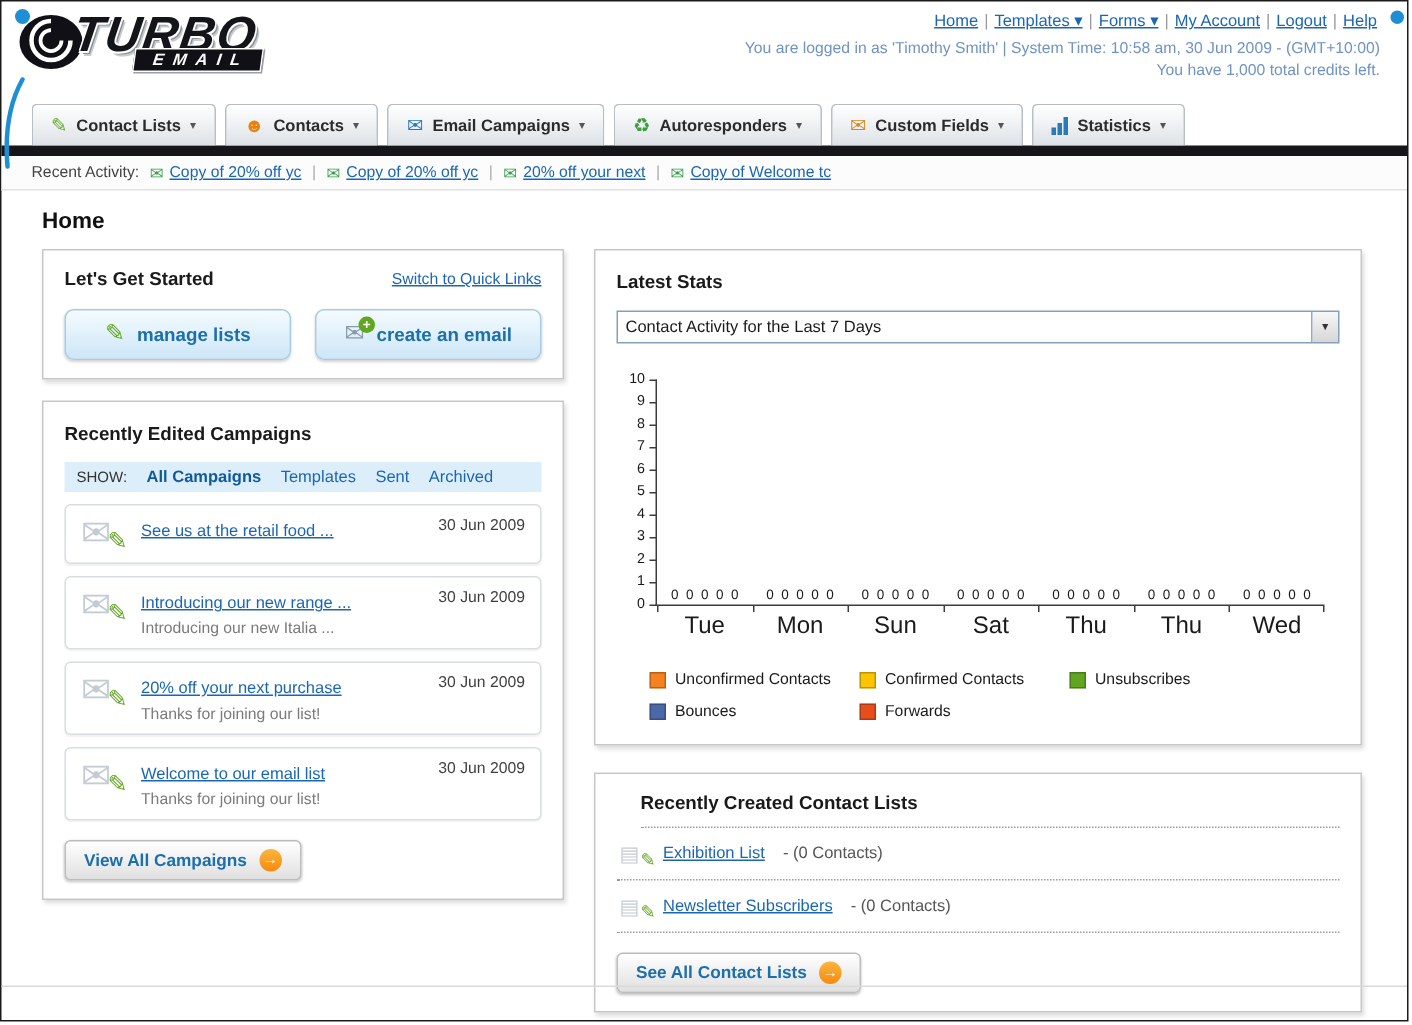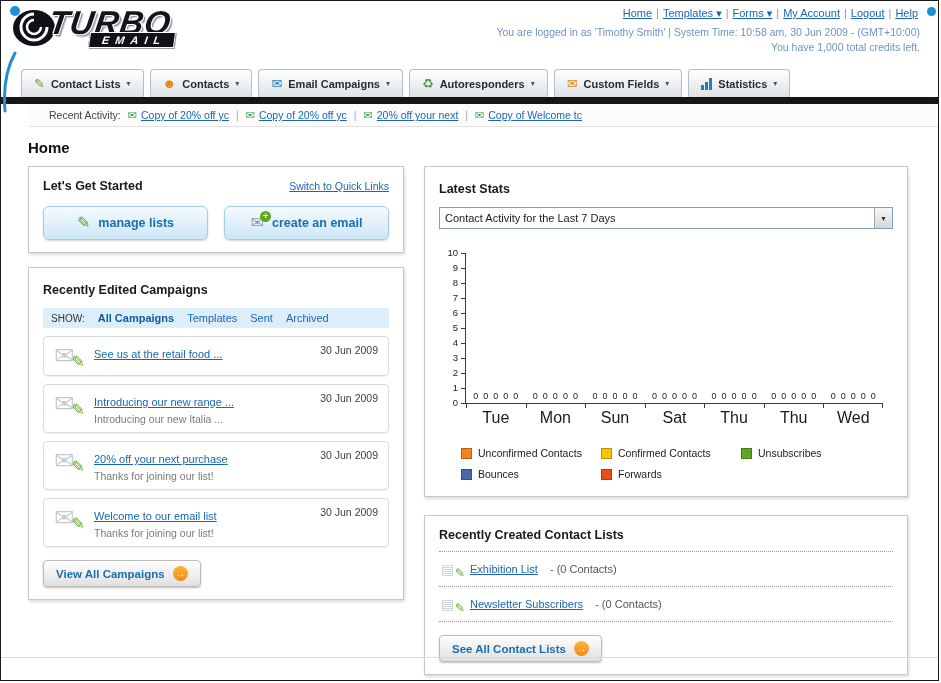--- a/index.html
+++ b/index.html
@@ -33,30 +33,30 @@
        background:linear-gradient(#ffffff,#dde2e7);border:1px solid #b7bec6;border-bottom:none;
        border-radius:4px 4px 0 0;font-size:11px;font-weight:bold;color:#2b2b2b;cursor:pointer;box-shadow:inset 0 1px 0 #fff;}
   .tab .caret{font-size:8px;color:#555;}
   .tab-icon{font-size:13px;line-height:1;}
   .tab-icon.bars{display:inline-flex;align-items:flex-end;gap:1px;height:12px;}
   .tab-icon.bars i{width:3px;background:#2a7ab5;display:block;}
   .blackbar{height:7px;background:#15151a;}
 
   
   .activity{display:flex;align-items:center;gap:7px;height:22px;padding-left:20px;font-size:10.5px;color:#444;
-            background:#fcfcfc;border-bottom:1px solid #e2e2e2;margin-left:28px;}
+            background:#fcfcfc;border-bottom:1px solid #e2e2e2;}
   .act-item{display:inline-flex;align-items:center;gap:4px;}
   .act-icon{font-size:11px;color:#3aa04d;}
   .act-link{color:#1b66b3;text-decoration:underline;cursor:pointer;}
   .act-sep{color:#aaa;}
 
   
   .page-title{margin:12px 0 10px 27px;font-size:15px;font-weight:bold;color:#101010;}
   .content{display:flex;gap:20px;padding:0 30px 0 27px;align-items:flex-start;}
-  .col-left{width:376px;flex:none;}
+  .col-left{width:348px;flex:none;}
   .col-right{flex:1;min-width:0;}
   .panel{background:#fff;border:1px solid #c7c7c7;box-shadow:1px 2px 3px rgba(0,0,0,.14);padding:12px 14px;}
   .panel-head{display:flex;justify-content:space-between;align-items:center;}
   .panel-title{font-size:12.5px;font-weight:bold;color:#1a1a1a;}
   .small-link{font-size:10.5px;color:#1b66b3;text-decoration:underline;cursor:pointer;}
 
   
   .gs-buttons{display:flex;gap:16px;margin-top:13px;}
   .gs-btn{flex:1;display:flex;align-items:center;justify-content:center;gap:8px;height:34px;
           background:linear-gradient(#f4fbff,#cde6f7);border:1px solid #a5cbe7;border-radius:6px;
@@ -105,21 +105,21 @@
   .zero-group i{font-style:normal;font-size:9px;color:#1a1a1a;}
   .x-axis{display:flex;margin:5px 10px 0 27px;}
   .xlab{flex:1;text-align:center;font-size:16px;color:#1a1a1a;}
   .legend{display:flex;flex-wrap:wrap;margin:20px 0 4px 22px;row-gap:9px;}
   .legend-item{display:flex;align-items:center;gap:6px;width:140px;}
   .swatch{width:11px;height:11px;flex:none;border:1px solid rgba(0,0,0,.25);box-sizing:border-box;}
   .legend-label{font-size:10.5px;color:#1a1a1a;white-space:nowrap;}
 
   
   .lists-panel{margin-top:18px;}
-  .lists-panel .panel-title{display:block;padding-bottom:9px;border-bottom:1px dotted #9a9a9a;}
+  .lists-panel .panel-title{display:block;padding-bottom:9px;border-bottom:1px dotted #9a9a9a;margin-left:16px;}
   .list-item{display:flex;align-items:center;gap:9px;padding:9px 2px;border-bottom:1px dotted #9a9a9a;font-size:11px;}
   .list-icon{position:relative;width:20px;height:16px;flex:none;}
   .list-icon .pg{font-size:14px;line-height:16px;color:#c3ccd4;}
   .list-icon .pencil{position:absolute;right:-4px;bottom:-3px;font-size:12px;color:#61a620;}
   .list-link{color:#1b66b3;text-decoration:underline;cursor:pointer;}
   .list-suffix{color:#555;}
   .footer-line{position:absolute;left:0;right:0;bottom:22px;border-top:1px solid #d9d9d9;}
 </style>
 </head>
 <body>

